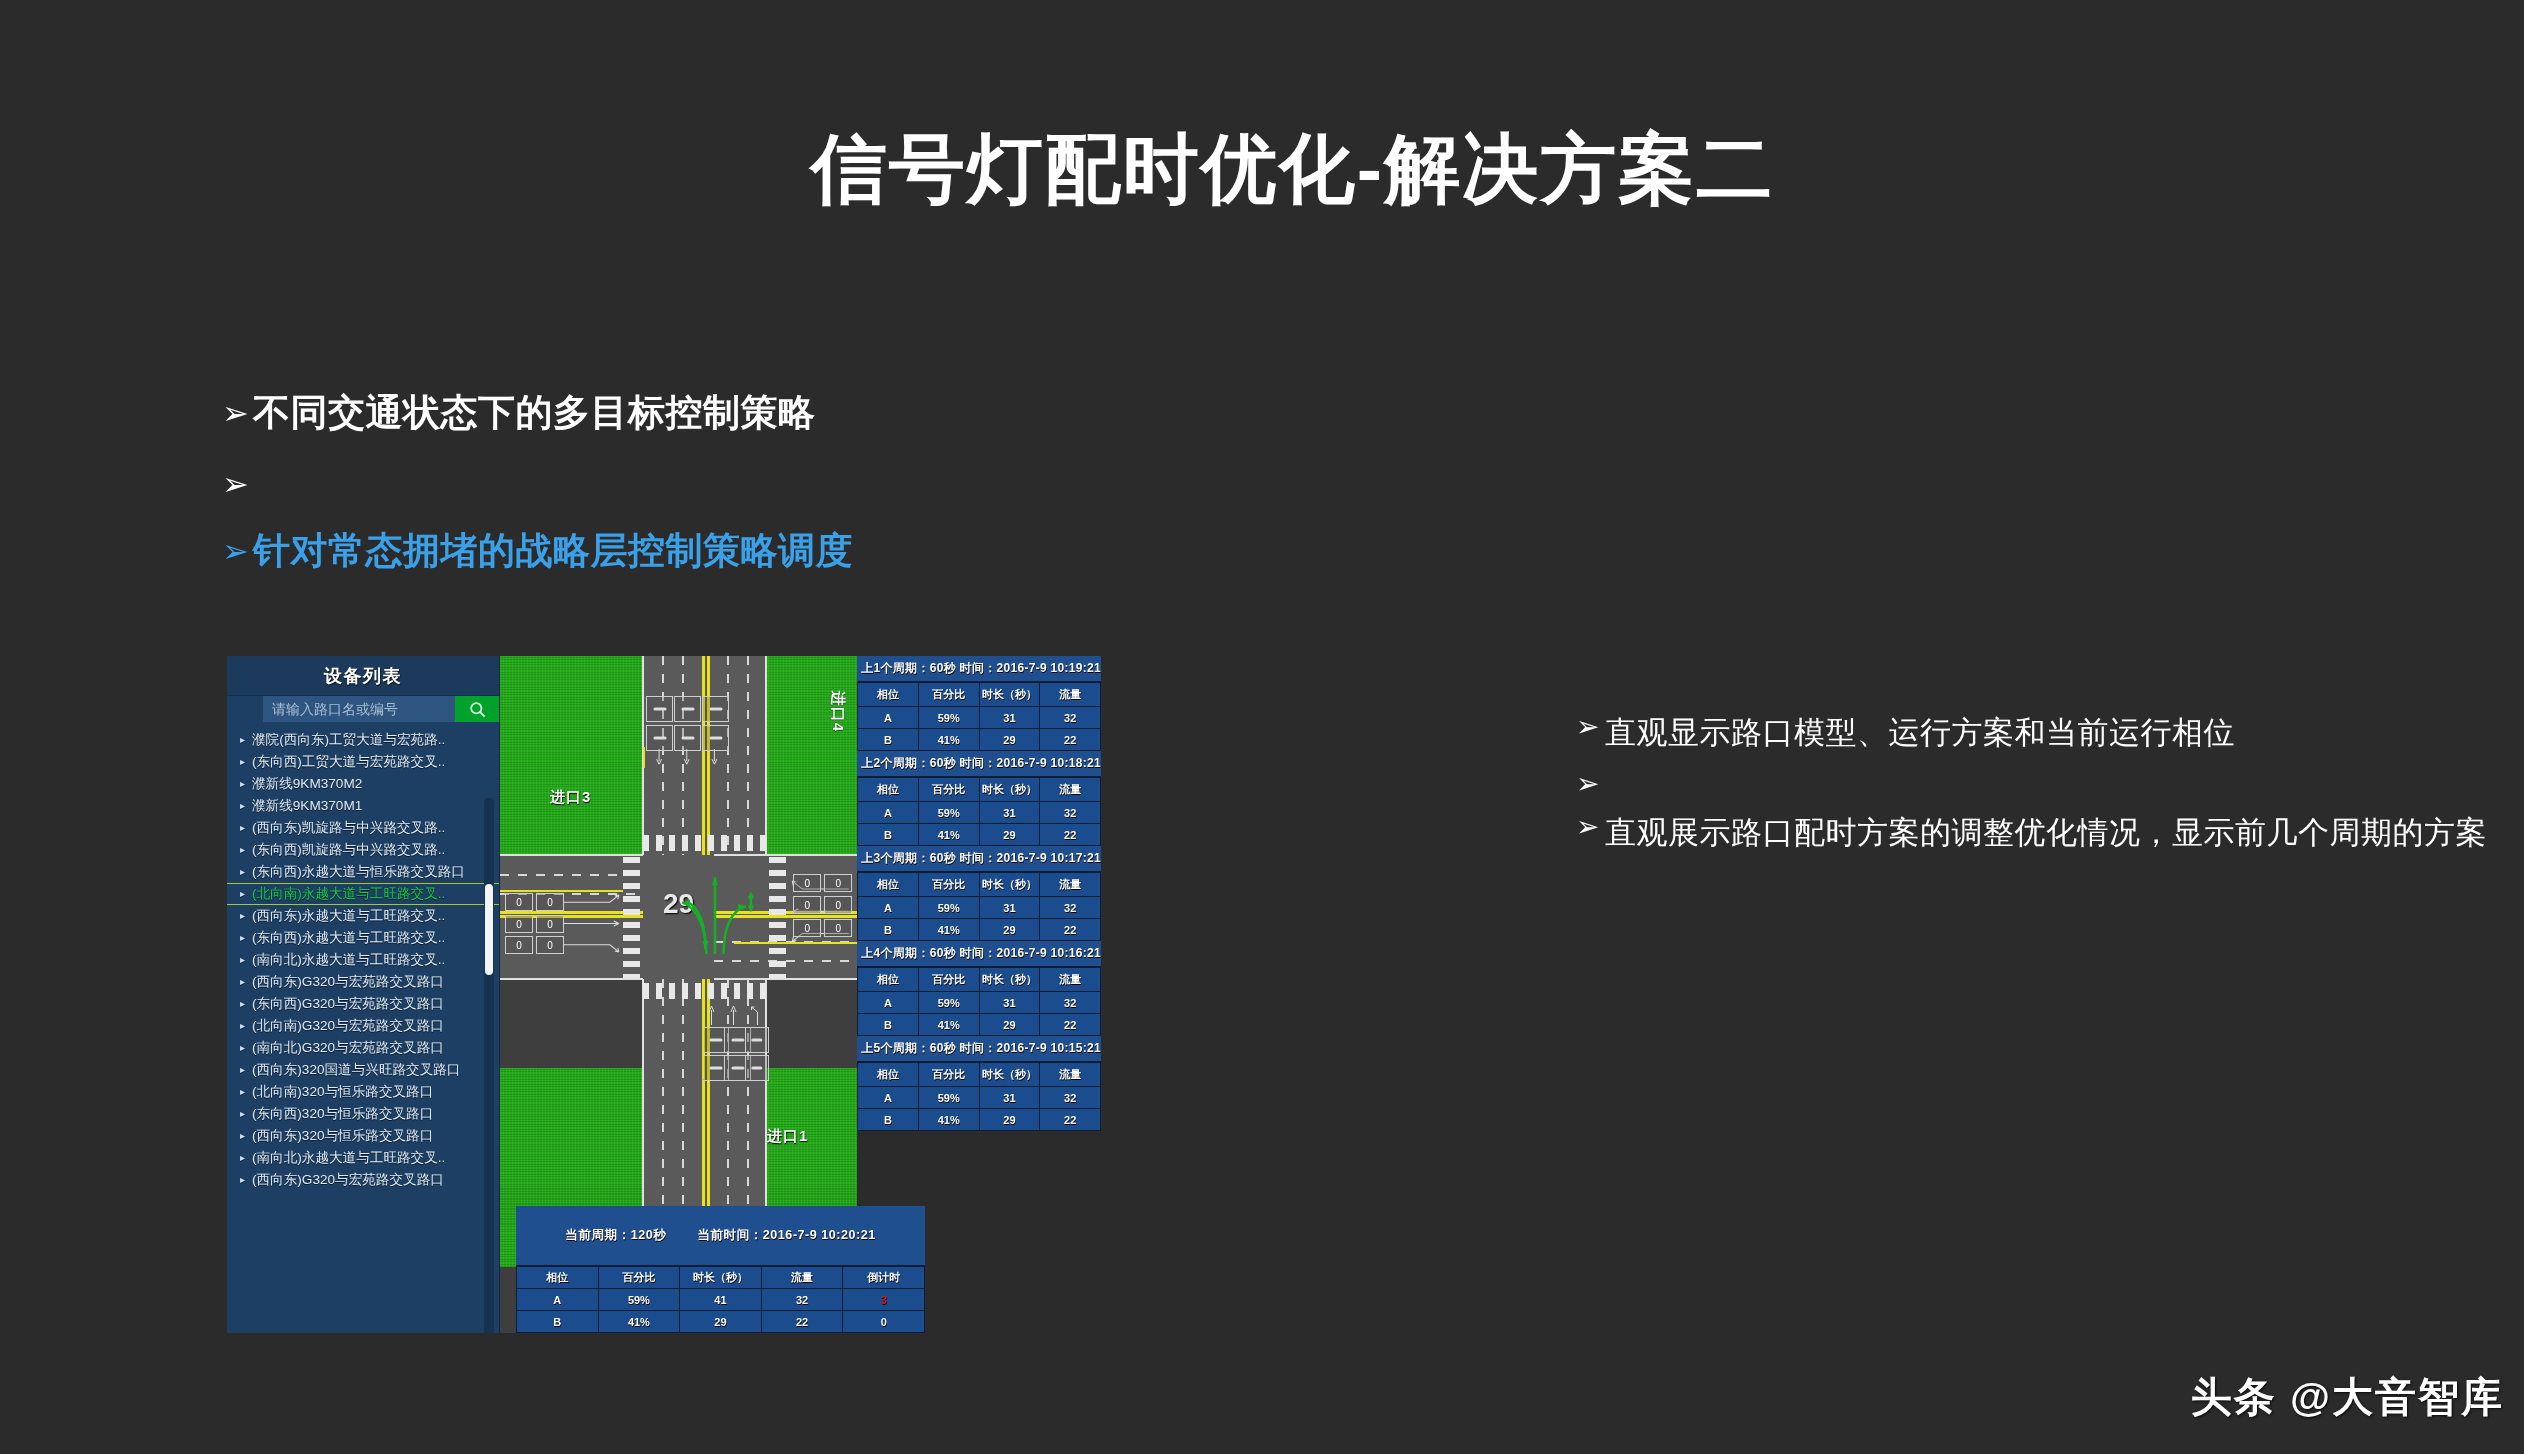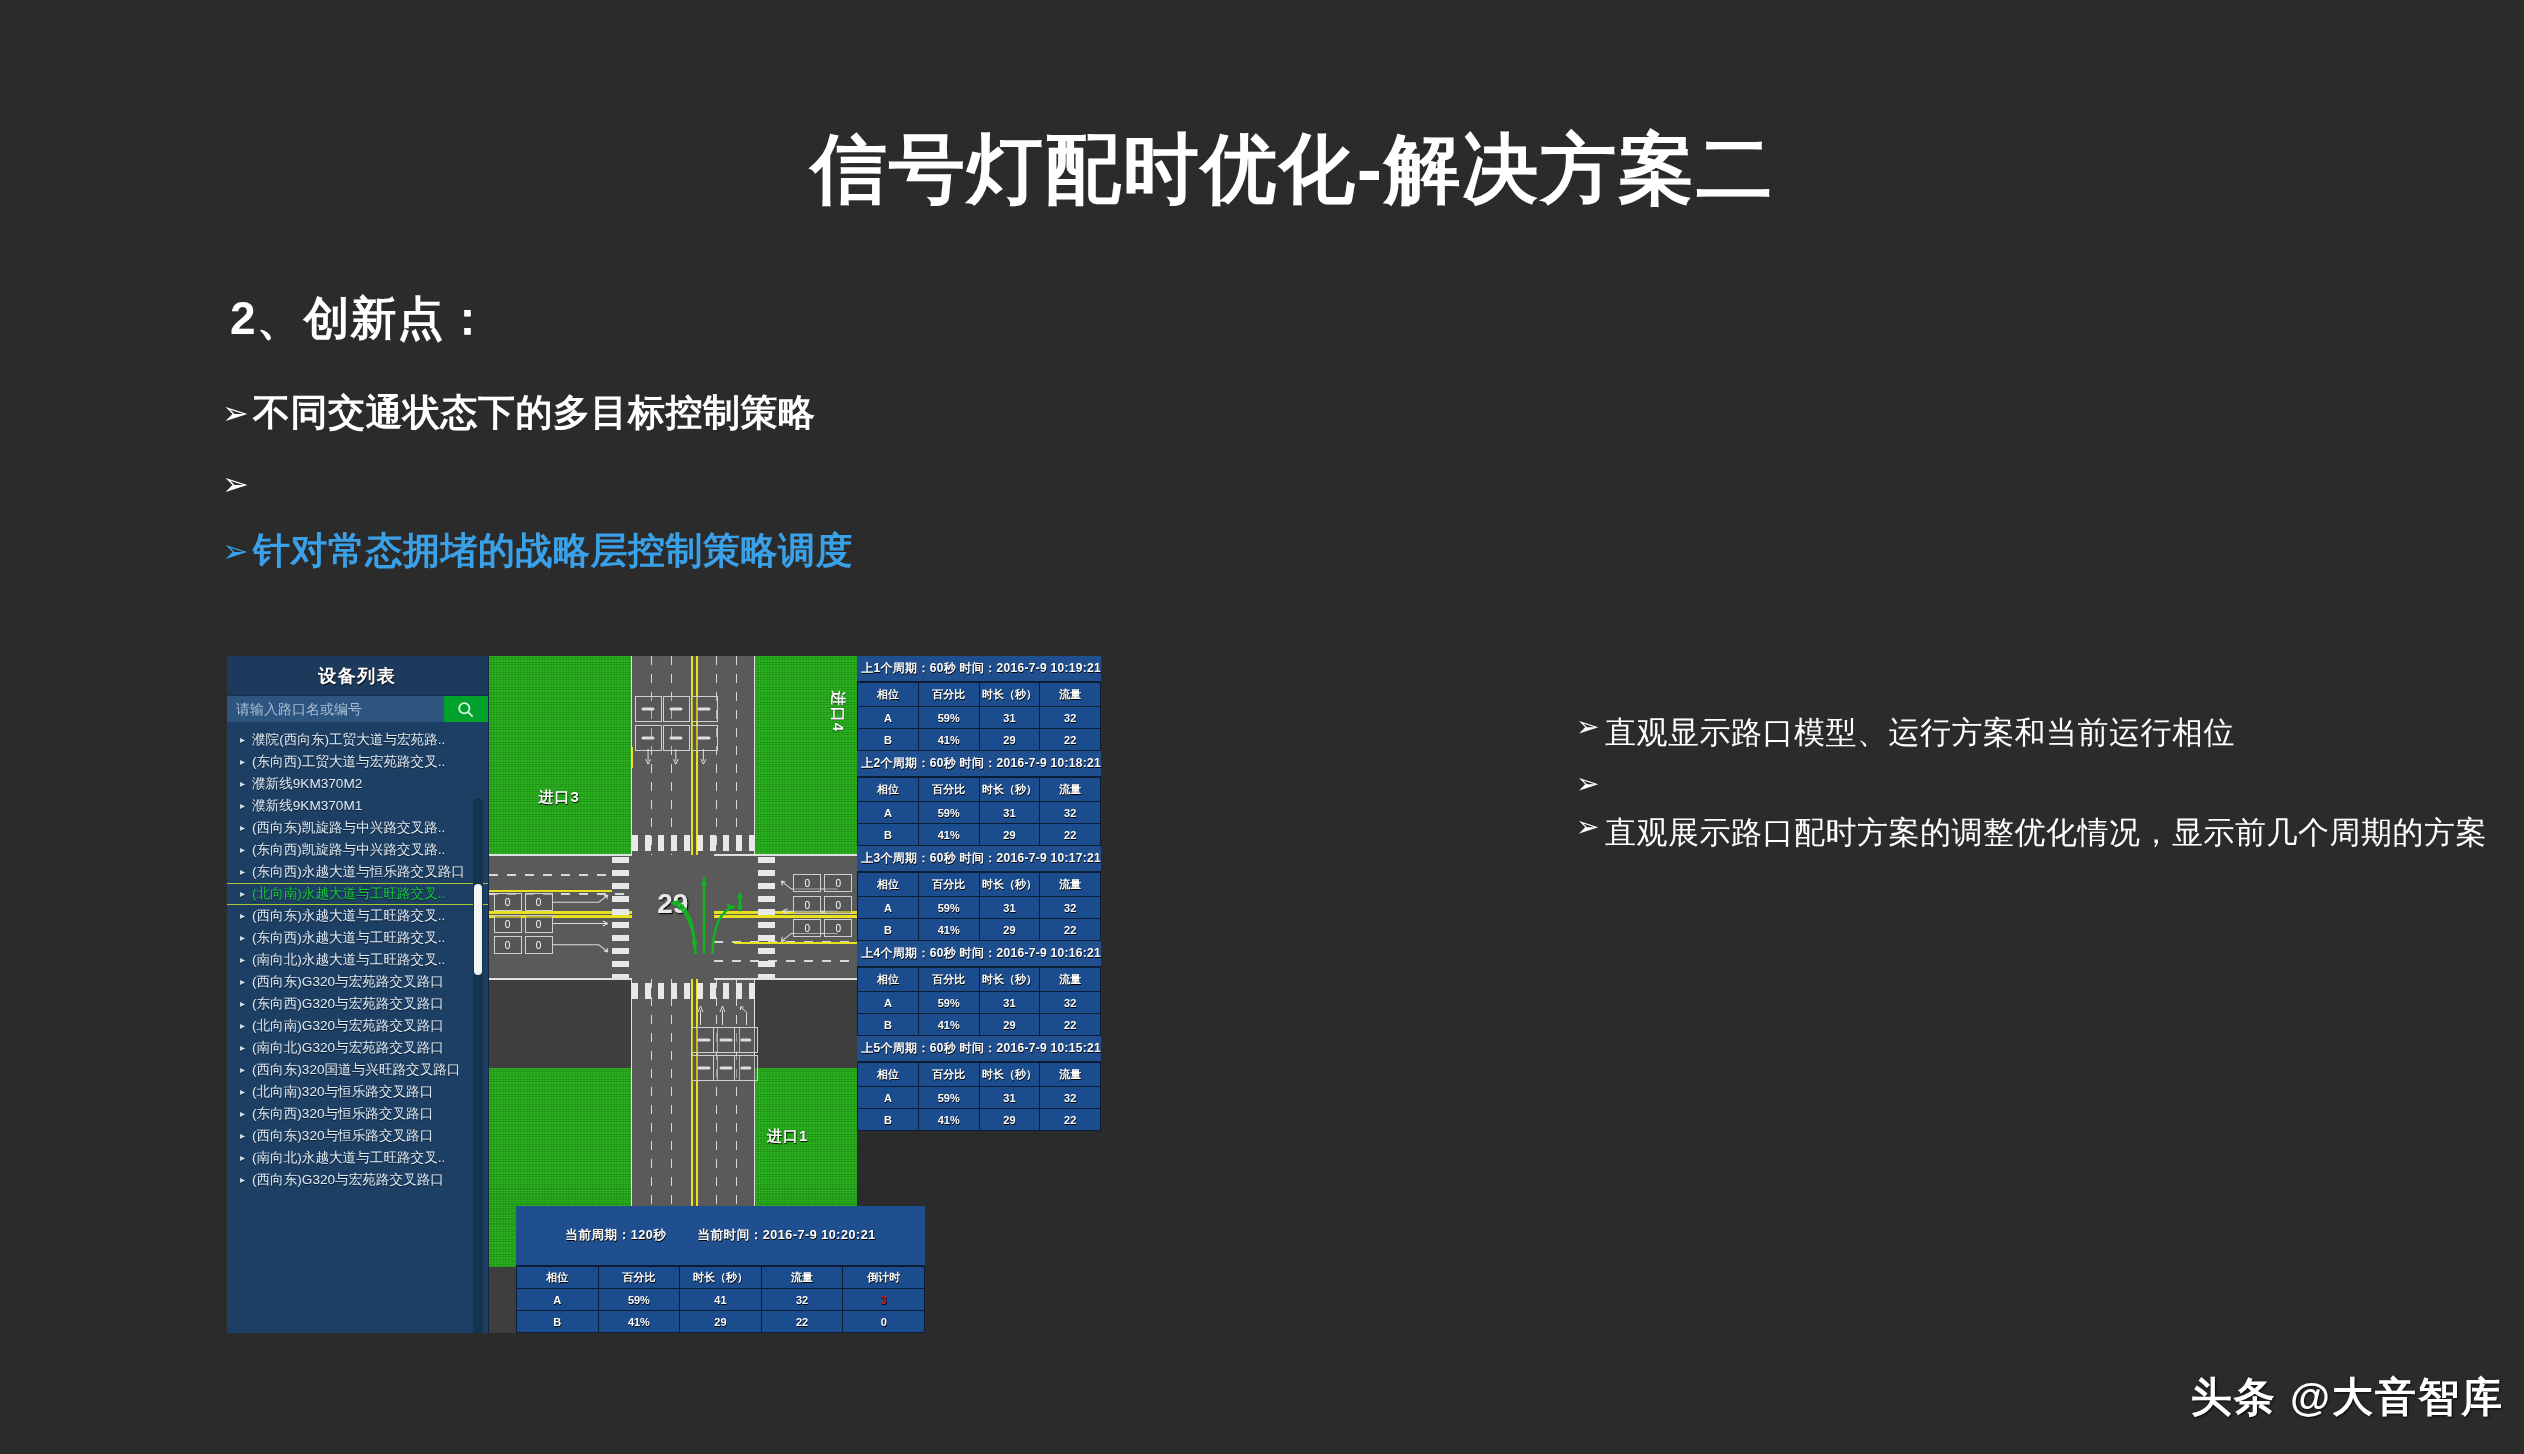--- a/index.html
+++ b/index.html
@@ -49,21 +49,21 @@
     display:flex;flex-direction:column;position:relative;
     border-right:1px solid #12283f;
   }
   #device-sidebar-title{
     height:39px;background:#1b3a5c;color:#ffffff;
     font-size:18px;font-weight:bold;letter-spacing:1.5px;
     display:flex;align-items:center;justify-content:center;
     text-shadow:0.5px 0.5px 1px #000;
     border-bottom:0.5px solid #16304d;
   }
-  #search-row{display:flex;height:26px;background:#2d557f;}
+  #search-row{display:flex;height:26px;background:#2d557f;margin-left:36px;}
   #search-input{
     flex:1;background:#2d557f;border:none;outline:none;
     color:#bcd0e4;font-size:14px;padding-left:9px;
     font-family:"Liberation Sans","DejaVu Sans",sans-serif;
   }
   #search-input::placeholder{color:#aabfd4;}
   #search-button{
     width:44px;background:#00a22c;border:none;cursor:pointer;
     display:flex;align-items:center;justify-content:center;
   }
@@ -197,21 +197,20 @@
     text-shadow:1px 1px 2.5px rgba(0,0,0,.8);white-space:nowrap;
   }
 </style>
 </head>
 <body>
 
 <div class="slide">
 
   <div id="page-title">信号灯配时优化-解决方案二</div>
 
-  <div id="section-heading">2、创新点：</div>
 
   <div class="left-bullets">
     <div class="lb-row">
       <span class="lb-arrow">➢</span>
       <span class="lb-text">不同交通状态下的多目标控制策略</span>
     </div>
     <div class="lb-row">
       <span class="lb-arrow">➢</span>
     </div>
     <div class="lb-row">

